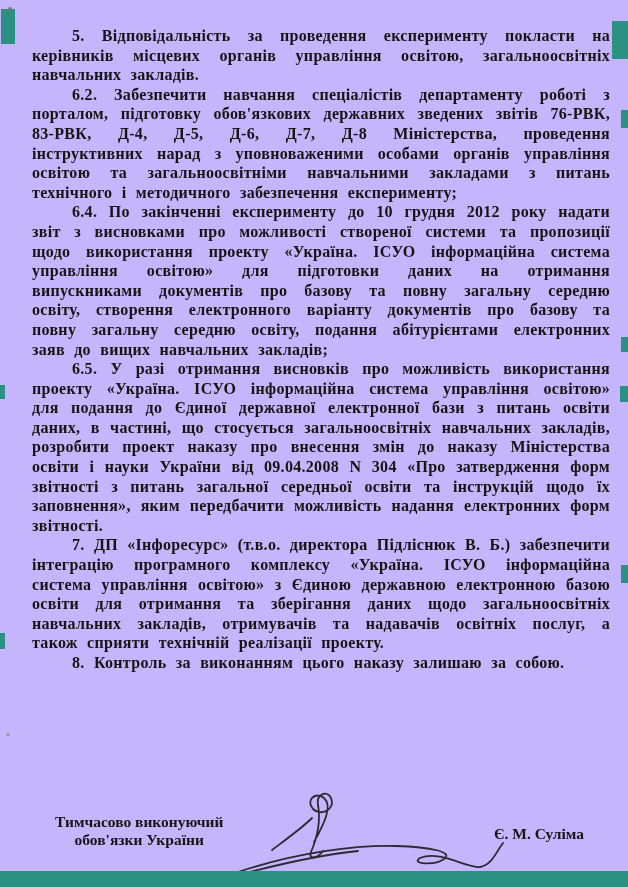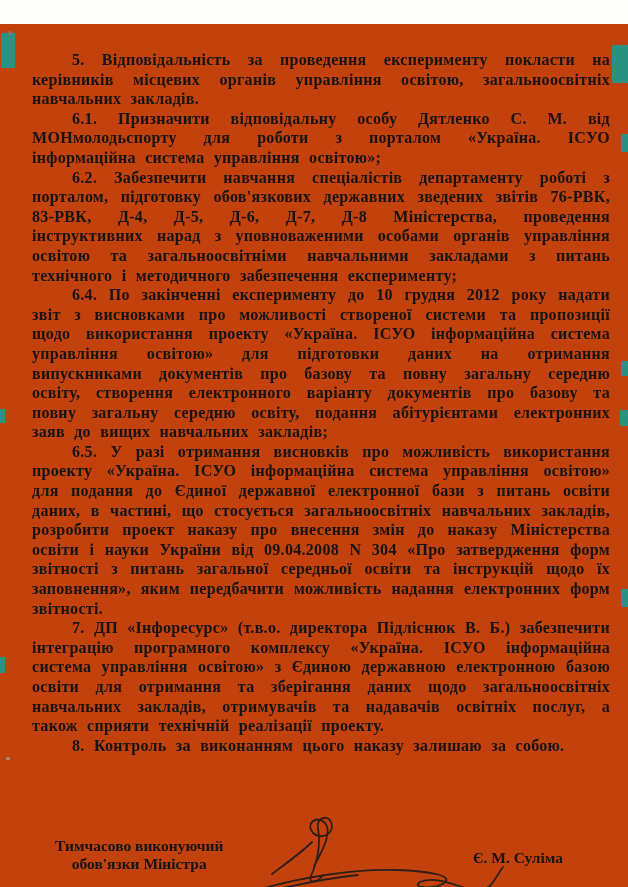--- a/index.html
+++ b/index.html
@@ -5,22 +5,21 @@
   html,body{margin:0;padding:0;}
   body{
     width:628px;height:887px;
     background:#fdfdfb;
     position:relative;
     overflow:hidden;
     font-family:"Liberation Serif", serif;
   }
   .page{
     position:absolute;inset:0;
-    background:#c2410c;
-    margin-top:24px;
+    background:#c4b5fd;
   }
   .doc-text{
     position:absolute;
     left:32px;top:26px;width:578px;
     color:#171513;
     font-weight:bold;
     font-size:16px;
     line-height:19.6px;
     text-align:justify;
     letter-spacing:0.3px;
@@ -29,21 +28,21 @@
   }
   .para{margin:0;text-indent:40px;}
   
   .sig-left{
     position:absolute;left:55px;top:813px;
     color:#171513;font-weight:bold;font-size:15.5px;line-height:18px;
     filter:blur(0.2px);
     text-align:center;
   }
   .sig-name{
-    position:absolute;left:473px;top:825px;
+    position:absolute;left:494px;top:825px;
     color:#171513;font-weight:bold;font-size:15.5px;
     white-space:nowrap;
     filter:blur(0.2px);
   }
   .sig-svg{
     position:absolute;left:228px;top:790px;width:280px;height:94px;
   }
   
   .teal-mark{position:absolute;background:#2b9183;}
   .tm-top-left{left:1px;top:9px;width:14px;height:35px;}
@@ -60,31 +59,30 @@
   .speck-a{left:8px;top:7px;width:4px;height:4px;background:#7a7a78;}
   .speck-b{left:6px;top:733px;width:4px;height:3px;background:#9a9a98;}
 </style>
 </head>
 <body style="background: rgb(253, 253, 251);">
 
 <div class="page">
 
   <div class="doc-text" style="color: rgb(23, 21, 19);">
     <p class="para">5. Відповідальність за проведення експерименту покласти на керівників місцевих органів управління освітою, загальноосвітніх навчальних закладів.</p>
-    <p class="para">6.1. Призначити відповідальну особу Дятленко С. М. від МОНмолодьспорту для роботи з порталом «Україна. ІСУО інформаційна система управління освітою»;</p>
     <p class="para">6.2. Забезпечити навчання спеціалістів департаменту роботі з порталом, підготовку обов'язкових державних зведених звітів 76-РВК, 83-РВК, Д-4, Д-5, Д-6, Д-7, Д-8 Міністерства, проведення інструктивних нарад з уповноваженими особами органів управління освітою та загальноосвітніми навчальними закладами з питань технічного і методичного забезпечення експерименту;</p>
     <p class="para">6.4. По закінченні експерименту до 10 грудня 2012 року надати звіт з висновками про можливості створеної системи та пропозиції щодо використання проекту «Україна. ІСУО інформаційна система управління освітою» для підготовки даних на отримання випускниками документів про базову та повну загальну середню освіту, створення електронного варіанту документів про базову та повну загальну середню освіту, подання абітурієнтами електронних заяв до вищих навчальних закладів;</p>
     <p class="para">6.5. У разі отримання висновків про можливість використання проекту «Україна. ІСУО інформаційна система управління освітою» для подання до Єдиної державної електронної бази з питань освіти  даних, в частині, що стосується загальноосвітніх навчальних закладів, розробити проект наказу про внесення змін до наказу Міністерства освіти і науки України від 09.04.2008 N 304 «Про затвердження форм звітності з питань загальної середньої освіти та інструкцій щодо їх заповнення», яким передбачити можливість надання електронних форм звітності.</p>
     <p class="para">7. ДП «Інфоресурс» (т.в.о. директора Підліснюк В. Б.) забезпечити інтеграцію програмного комплексу «Україна. ІСУО інформаційна система управління освітою» з Єдиною державною електронною базою освіти для отримання та зберігання даних щодо загальноосвітніх навчальних закладів, отримувачів та надавачів освітніх послуг, а також сприяти технічній реалізації проекту.</p>
     <p class="para">8. Контроль за виконанням цього наказу залишаю за собою.</p>
   </div>
 
   <div class="sig-left" style="color: rgb(23, 21, 19);">
     <div>Тимчасово виконуючий</div>
-    <div>обов'язки Міністра</div>
+    <div>обов'язки України</div>
   </div>
 
   <svg class="sig-svg" viewBox="0 0 280 94" xmlns="http://www.w3.org/2000/svg">
     <g fill="none" stroke="#1c1c1c" stroke-width="1.8" stroke-linecap="round" opacity="0.9">
       <path d="M 86 52 C 96 34, 105 16, 96 8 C 88 1, 77 10, 85 19 C 93 27, 108 19, 103 8 C 99 0, 88 4, 90 15 C 93 32, 89 48, 83 62 C 80 70, 89 69, 95 61"></path>
       <path d="M 44 60 C 60 48, 74 38, 84 28"></path>
       <path d="M 10 82 C 70 62, 128 55, 168 56 C 203 57, 226 62, 216 69 C 206 76, 182 74, 192 68 C 212 60, 238 78, 252 77 C 264 75, 268 62, 275 53"></path>
       <path d="M 14 84 C 60 72, 100 64, 130 61"></path>
     </g>
   </svg>

